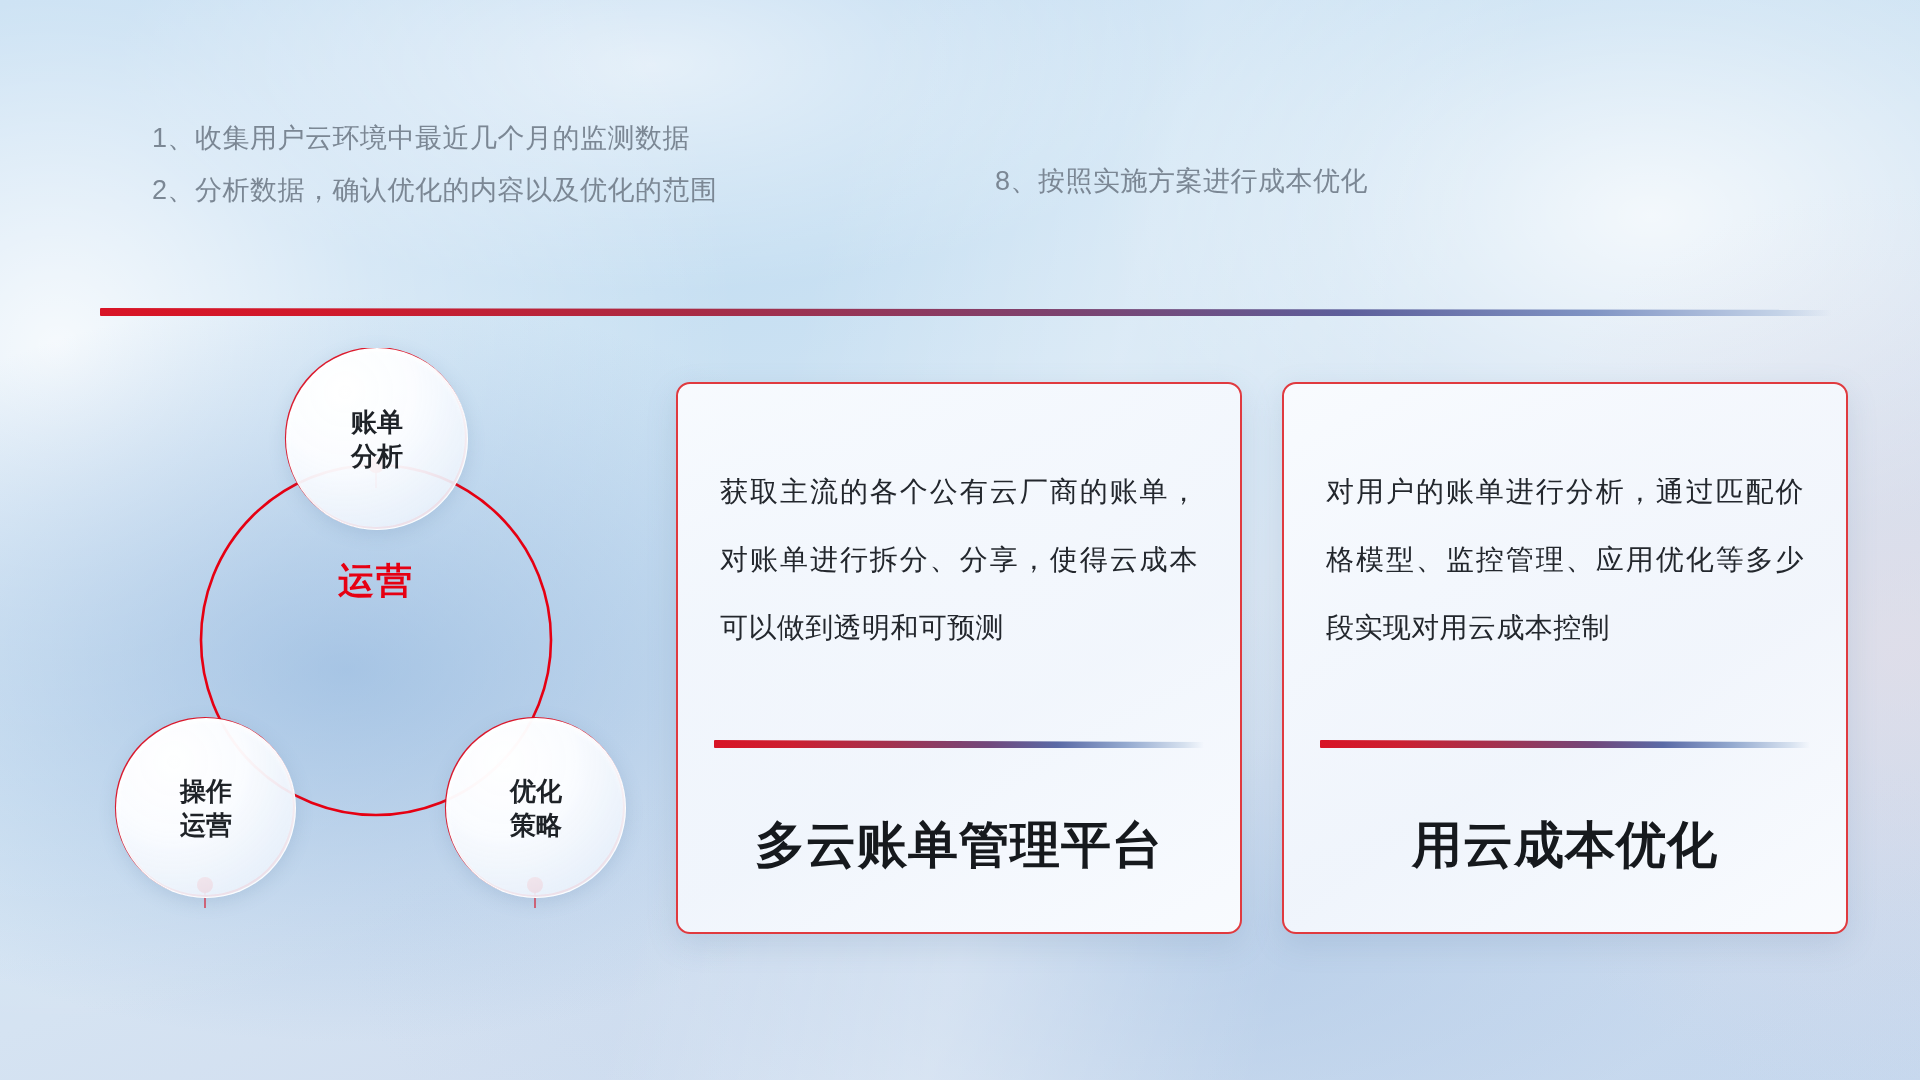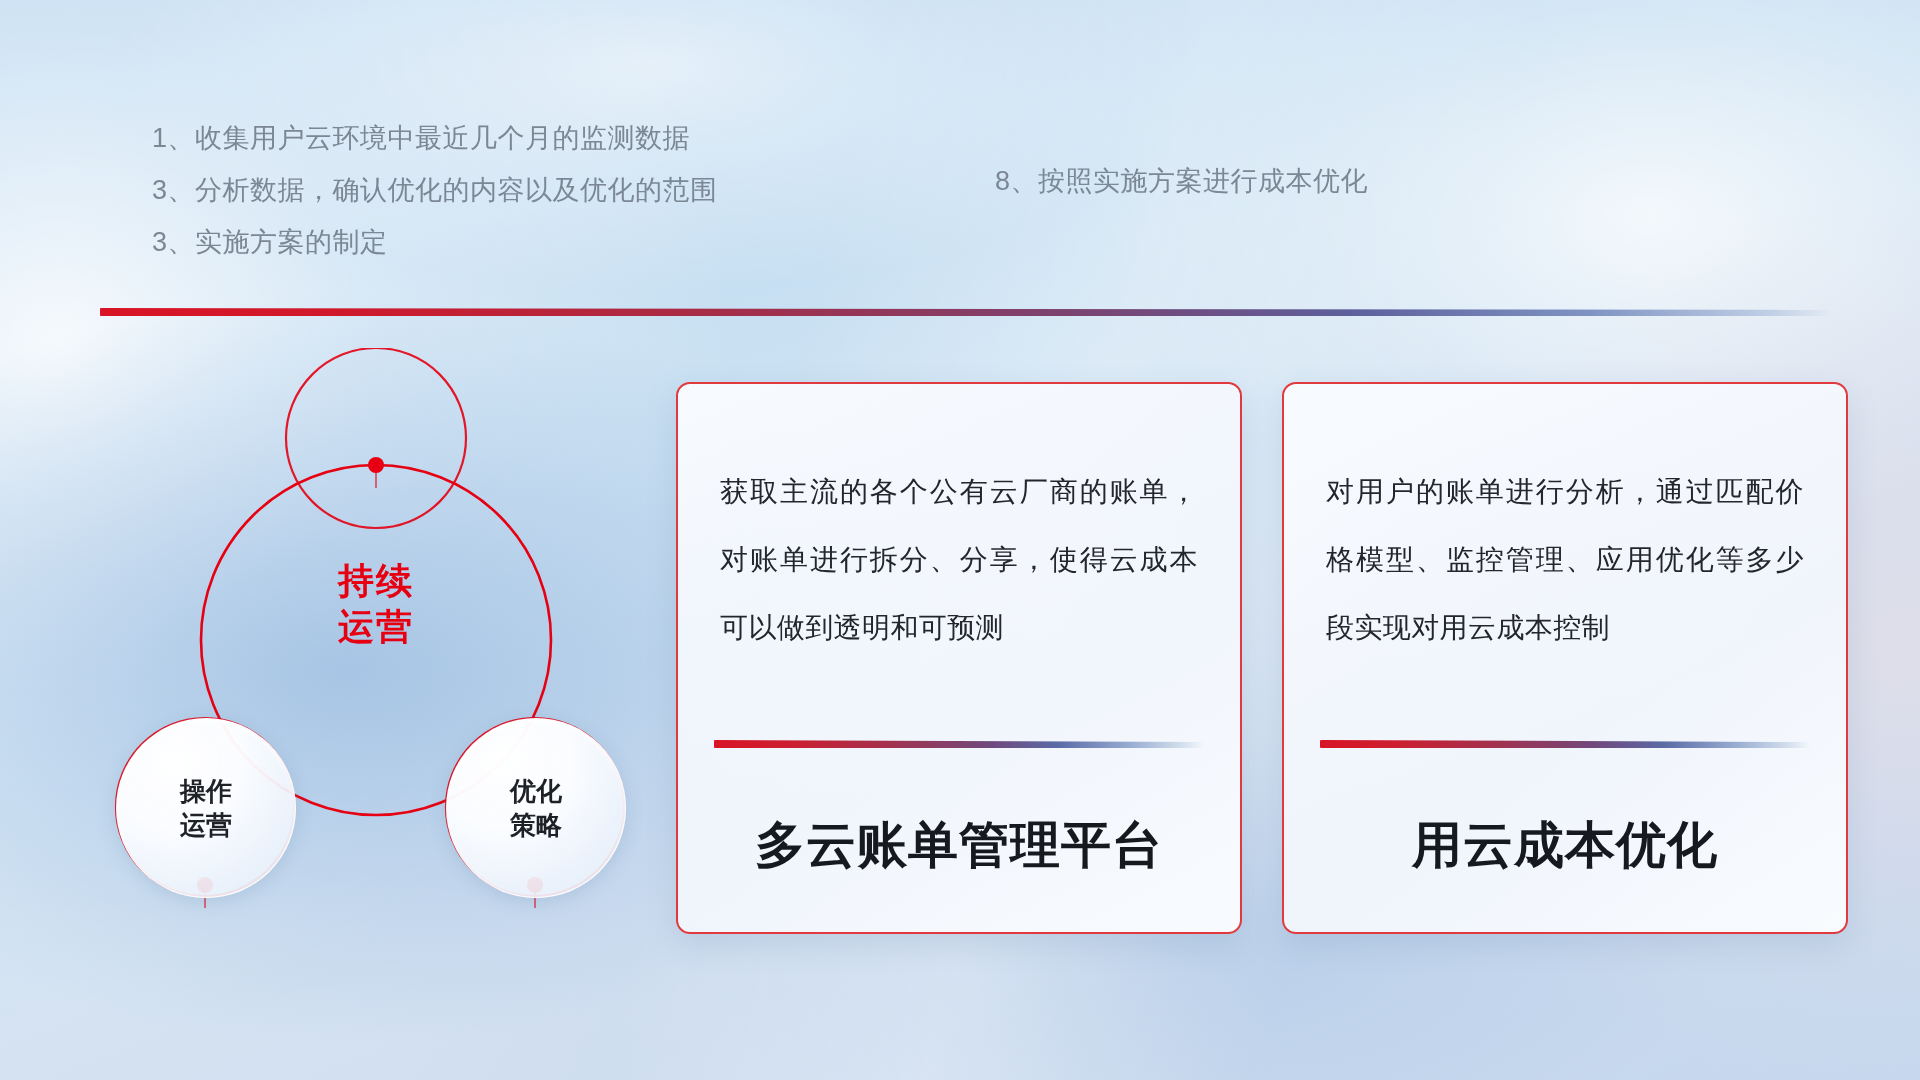--- a/index.html
+++ b/index.html
@@ -210,22 +210,21 @@
   <div class="bg-layer bg-blob-f"></div>
   <div class="bg-layer bg-blob-a"></div>
   <div class="bg-layer bg-blob-b"></div>
   <div class="bg-layer bg-blob-c"></div>
   <div class="bg-layer bg-blob-d"></div>
   <div class="bg-layer bg-blob-e"></div>
   <div class="bg-layer bg-sheen"></div>
 
   <div class="list-col" id="list-left">
     <span class="list-item">1、收集用户云环境中最近几个月的监测数据</span>
-    <span class="list-item">3、分析数据，确认优化的内容以及优化的范围</span>
-    <span class="list-item">3、实施方案的制定</span>
+    <span class="list-item">2、分析数据，确认优化的内容以及优化的范围</span>
   </div>
 
   <div class="list-col" id="list-right">
     <span class="list-item">8、按照实施方案进行成本优化</span>
   </div>
 
   <div id="divider"></div>
 
   <div id="diagram">
     <svg width="560" height="600" viewBox="0 0 560 600">
@@ -238,33 +237,36 @@
 
       <circle cx="280" cy="117" r="8" fill="#e60012"></circle>
       <circle cx="109" cy="537" r="8" fill="#e60012"></circle>
       <circle cx="439" cy="537" r="8" fill="#e60012"></circle>
 
       <line x1="280" y1="117" x2="280" y2="140" stroke="#e60012" stroke-width="2" opacity="0.55"></line>
       <line x1="109" y1="537" x2="109" y2="560" stroke="#e60012" stroke-width="2" opacity="0.55"></line>
       <line x1="439" y1="537" x2="439" y2="560" stroke="#e60012" stroke-width="2" opacity="0.55"></line>
     </svg>
 
+    <div class="node-circle" id="node-top">
+      <span class="node-line">账单</span>
+      <span class="node-line">分析</span>
+    </div>
 
     <div class="node-circle" id="node-left">
       <span class="node-line">操作</span>
       <span class="node-line">运营</span>
     </div>
 
     <div class="node-circle" id="node-right">
       <span class="node-line">优化</span>
       <span class="node-line">策略</span>
     </div>
 
     <div id="center-label">
-      <span>持续</span>
       <span>运营</span>
     </div>
   </div>
 
   <div class="card" id="card-1">
     <div class="card-body">获取主流的各个公有云厂商的账单，对账单进行拆分、分享，使得云成本可以做到透明和可预测</div>
     <div class="card-rule"></div>
     <div class="card-title">多云账单管理平台</div>
   </div>
 

